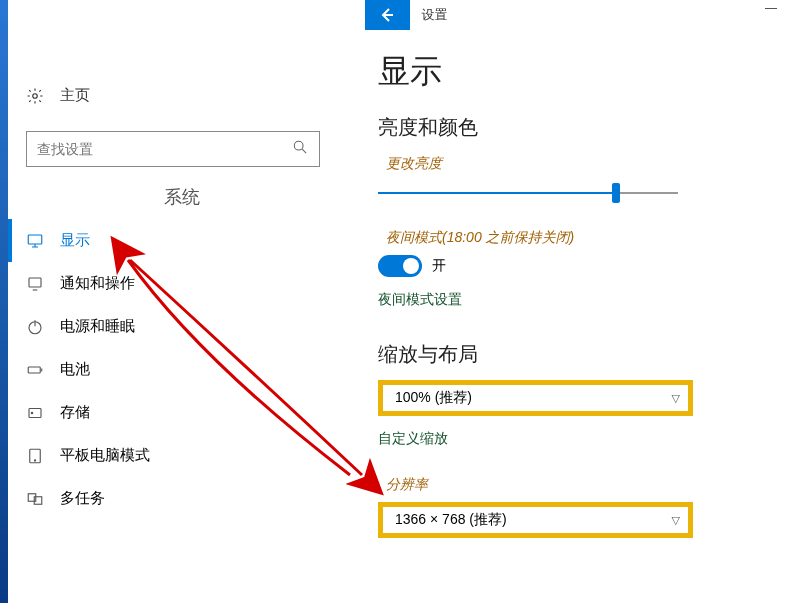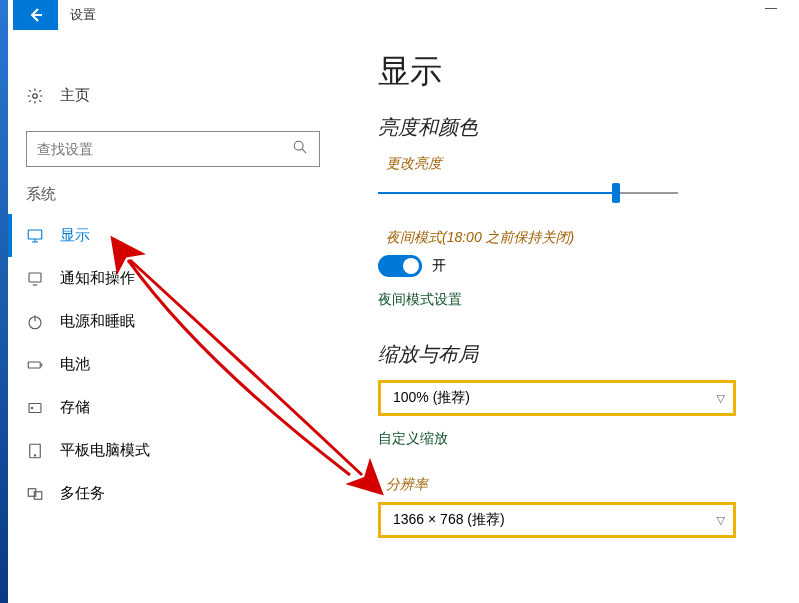--- a/index.html
+++ b/index.html
@@ -1,62 +1,62 @@
 <!DOCTYPE html>
 <html><head>
   <meta charset="utf-8">
   <style>
     * { margin: 0; padding: 0; box-sizing: border-box; font-family: "Microsoft YaHei", "Segoe UI", sans-serif; }
     body { width: 799px; height: 603px; background: #fff; position: relative; overflow: hidden; }
     
     .left-stripe { position: absolute; top: 0; left: 0; width: 8px; height: 100%; background: linear-gradient(#2977d4, #1a5cad, #0a3a85); }
     
-    .titlebar { position: absolute; top: 0; left: 13px; right: 0; height: 30px; display: flex; align-items: center; }
+    .titlebar { position: absolute; top: 0; left: 13px; right: 0; height: 30px; display: flex; align-items: center; justify-content: center; }
     .back-btn { width: 45px; height: 30px; background: #0078d7; display: flex; align-items: center; justify-content: center; color: #fff; cursor: pointer; }
     .title-text { margin-left: 12px; font-size: 13px; color: #333; }
     .win-min { position: absolute; right: 20px; top: 8px; width: 14px; height: 2px; }
     .win-min::after { content: ""; display: block; width: 12px; height: 1px; background: #555; }
     
     .sidebar { position: absolute; top: 50px; left: 8px; width: 330px; }
     .home-row { display: flex; align-items: center; padding: 8px 18px; cursor: pointer; margin-top: 28px; }
     .home-row .icon { width: 20px; display: flex; align-items: center; color: #333; }
     .home-row .label { margin-left: 14px; font-size: 15px; color: #333; }
     
     .search-box { margin: 18px; border: 1px solid #888; display: flex; align-items: center; height: 36px; }
     .search-box input { flex: 1; border: none; outline: none; padding: 0 10px; font-size: 14px; background: transparent; }
     .search-icon { padding: 0 12px; color: #666; }
     
-    .section-label { margin: 18px 0 10px 18px; font-size: 15px; color: #555; }
+    .section-label { margin: 18px 0 10px 18px; font-size: 18px; color: #555; text-align: center; }
     
     .nav-item { display: flex; align-items: center; padding: 12px 18px; cursor: pointer; position: relative; }
     .nav-item.active { color: #0078d7; }
     .nav-item.active::before { content: ""; position: absolute; left: 0; top: 0; bottom: 0; width: 4px; background: #0078d7; }
     .nav-item .icon { width: 20px; display: flex; align-items: center; color: inherit; }
     .nav-item .icon svg { stroke: #555; }
     .nav-item.active .icon svg { stroke: #0078d7; }
     .nav-item .label { margin-left: 14px; font-size: 15px; }
     
     .content { position: absolute; top: 50px; left: 378px; right: 20px; }
     .page-title { font-size: 32px; font-weight: 400; color: #222; margin-bottom: 20px; }
-    .sub-heading { font-size: 20px; font-weight: 400; color: #222; margin: 18px 0 12px; font-style: italic; }
+    .sub-heading { font-size: 20px; font-weight: 400; color: #222; margin: 18px 0 12px; }
     .field-label { font-size: 14px; color: #a16207; margin: 14px 8px 8px; font-style: italic; }
     
     .slider { position: relative; width: 300px; height: 24px; }
     .slider-track { position: absolute; top: 11px; left: 0; right: 0; height: 2px; background: #999; }
     .slider-fill { position: absolute; top: 11px; left: 0; height: 2px; background: #0078d7; }
     .slider-thumb { position: absolute; top: 2px; width: 8px; height: 20px; background: #0078d7; border-radius: 2px; cursor: pointer; }
     
     .toggle-row { display: flex; align-items: center; margin-top: 8px; }
     .toggle { width: 44px; height: 22px; border-radius: 11px; background: #0078d7; position: relative; cursor: pointer; }
     .toggle-knob { position: absolute; right: 3px; top: 3px; width: 16px; height: 16px; background: #fff; border-radius: 50%; }
     .toggle-label { margin-left: 10px; font-size: 14px; }
     
     .link { color: #14532d; font-size: 14px; cursor: pointer; display: inline-block; margin: 14px 0; }
     
-    .dropdown { border: 3px solid #eab308; height: 36px; display: flex; align-items: center; justify-content: space-between; padding: 0 8px 0 12px; font-size: 14px; cursor: pointer; width: 358px; }
+    .dropdown { border: 5px solid #eab308; height: 36px; display: flex; align-items: center; justify-content: space-between; padding: 0 8px 0 12px; font-size: 14px; cursor: pointer; width: 315px; }
     .dropdown .chevron { font-size: 11px; color: #555; }
     
     
     .arrow-svg { position: absolute; top: 0; left: 0; pointer-events: none; }
   </style>
 </head>
 <body>
 
 <div class="left-stripe"></div>
 

